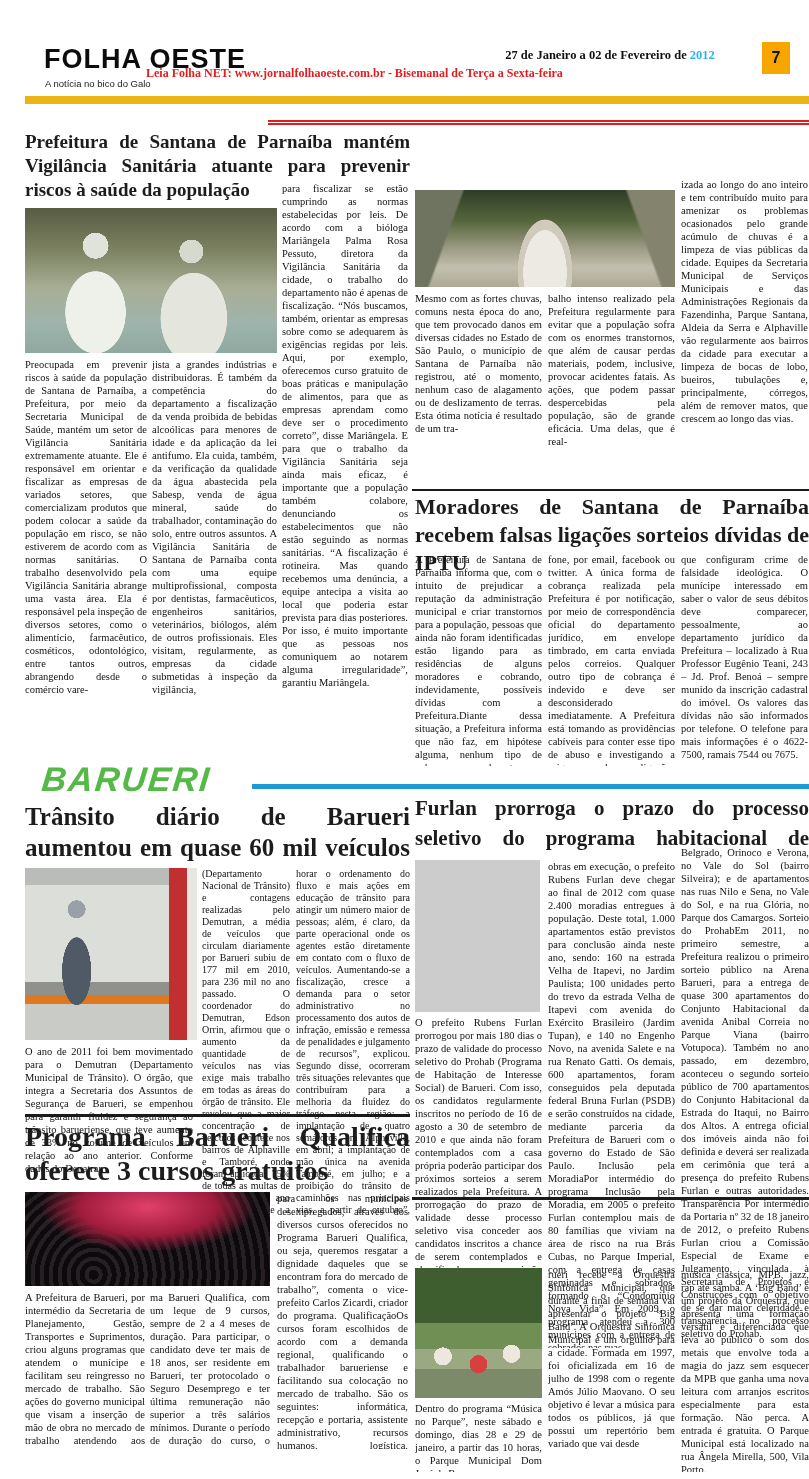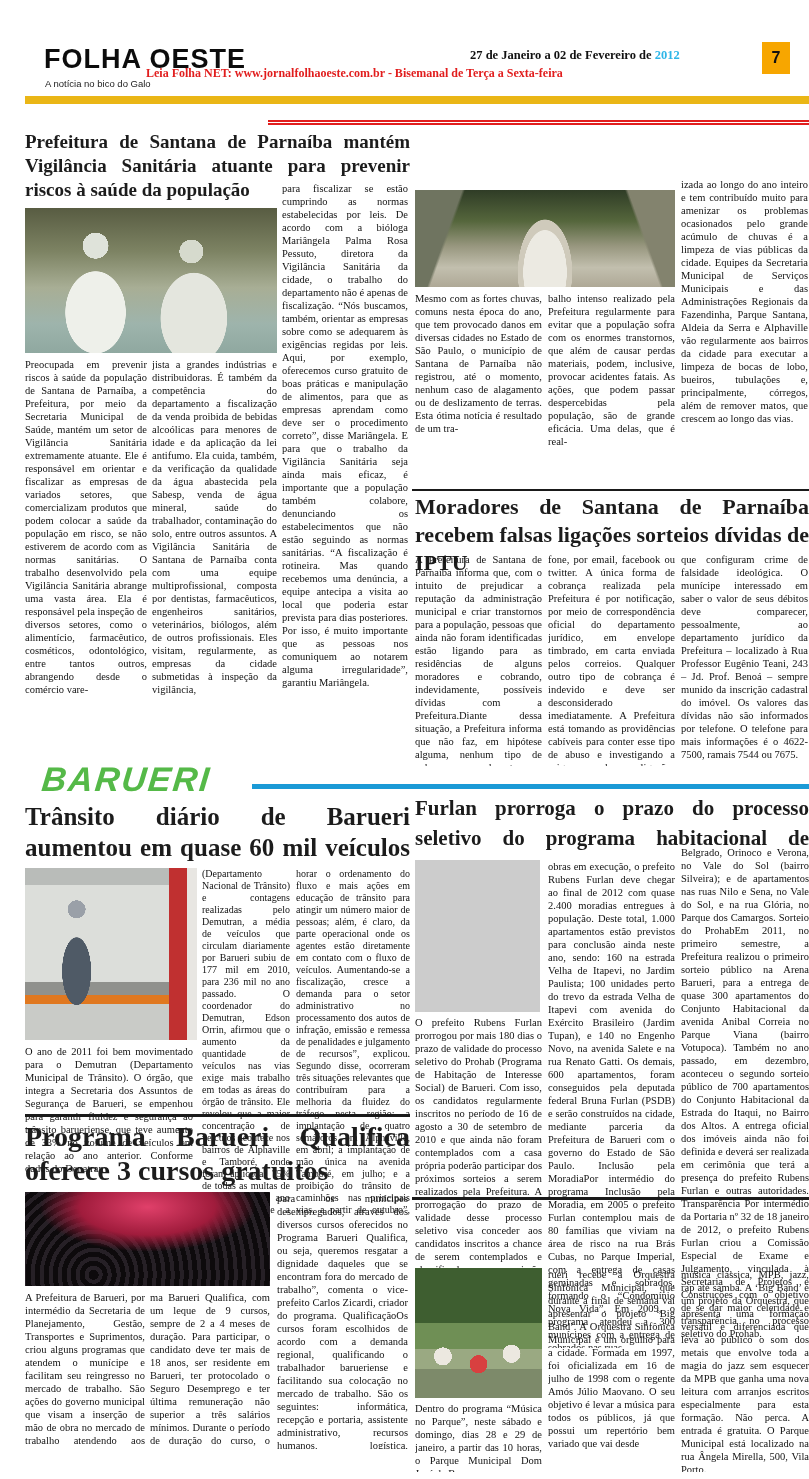--- a/index.html
+++ b/index.html
@@ -6,21 +6,21 @@
   .page{position:relative;width:809px;height:1479px;background:#ffffff;margin:0 auto;
         font-family:"Liberation Serif",serif;color:#141414;overflow:hidden;}
 
   
   .logo{position:absolute;left:44px;top:44px;font-family:"Liberation Sans",sans-serif;
         font-weight:bold;font-size:27px;letter-spacing:1px;color:#0c0c0c;transform:scaleY(1.05);}
   .tagline{position:absolute;left:45px;top:78px;font-family:Liberation Sans, sans-serif;
         font-size:9.5px;color:#222;}
   .banner{position:absolute;left:146px;top:66px;width:560px;font-weight:bold;font-size:12px;
         color:var(--accent-red,#e11d1d);}
-  .dateline{position:absolute;left:470px;top:48px;width:280px;text-align:left;
+  .dateline{position:absolute;left:470px;top:48px;width:280px;text-align:center;
         font-weight:bold;font-size:12.5px;color:#111;}
   .dateline .year{color:var(--year-cyan,#2eb6e8);}
   .pagenum{position:absolute;left:762px;top:42px;width:28px;height:32px;line-height:32px;
         background:var(--page-badge,#f7a600);color:#111;font-weight:bold;font-size:16px;
         text-align:center;font-family:"Liberation Sans",sans-serif;}
   .gold-bar{position:absolute;left:25px;top:96px;width:784px;height:8px;
         background:var(--accent-gold,#eab616);}
 
   
   .santana-title{position:absolute;left:25px;top:103px;font-size:27px;font-weight:bold;

